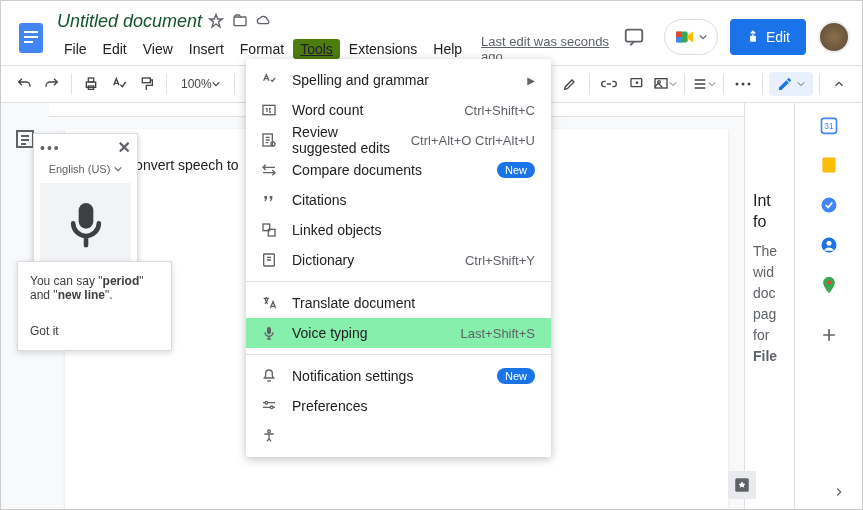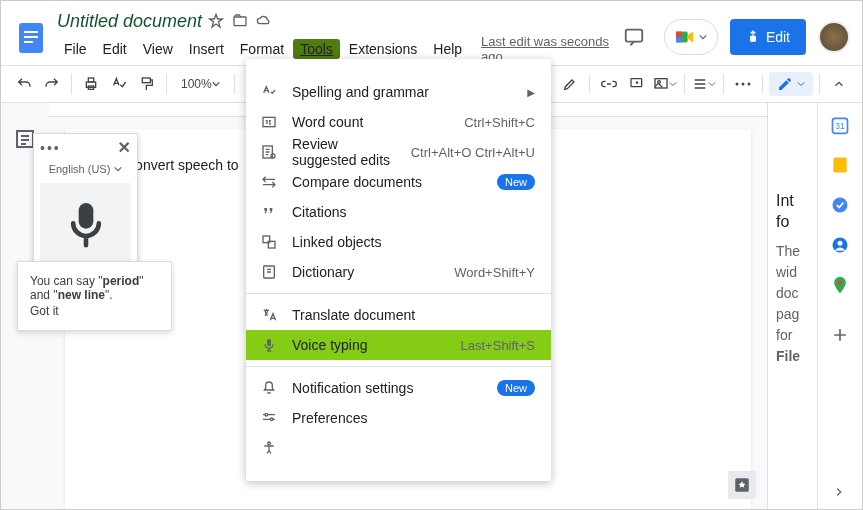--- a/index.html
+++ b/index.html
@@ -36,45 +36,45 @@
 .left-gutter { width: 48px; background: #f8f9fa; padding-top: 24px; text-align: center; }
 .outline-btn { width: 24px; height: 24px; margin: 0 auto; color: #5f6368; }
 .canvas { flex: 1; background: #f8f9fa; position: relative; }
 .ruler { height: 14px; background: #fff; border-bottom: 1px solid #e0e0e0; position: relative; }
 .ruler-tab { position: absolute; top: 1px; color: #1a73e8; font-size: 10px; }
 .page { background: #fff; margin: 12px 16px; min-height: 380px; padding: 28px 60px; box-shadow: 0 1px 3px rgba(0,0,0,0.1); font-size: 14px; color: #202124; }
 .right-pane { width: 50px; background: #fff; border-left: 1px solid #e0e0e0; padding-top: 80px; font-size: 14px; }
 .insight-box { padding: 8px; }
 .insight-title { font-size: 16px; font-weight: 500; color: #202124; margin-bottom: 8px; line-height: 1.3; }
 .insight-body { font-size: 14px; color: #5f6368; line-height: 1.5; }
-.sidebar { width: 45px; background: #fff; border-left: 1px solid #e0e0e0; display: flex; flex-direction: column; align-items: center; padding-top: 12px; gap: 20px; }
+.sidebar { width: 68px; background: #fff; border-left: 1px solid #e0e0e0; display: flex; flex-direction: column; align-items: center; padding-top: 12px; gap: 20px; }
 .sidebar-icon { width: 20px; height: 20px; cursor: pointer; }
 
 
-.dropdown { position: absolute; top: 58px; left: 245px; width: 305px; background: #fff; box-shadow: 0 2px 10px rgba(0,0,0,0.25); border-radius: 2px; z-index: 100; padding: 18px 0; }
+.dropdown { position: absolute; top: 58px; left: 245px; width: 305px; background: #fff; box-shadow: 0 2px 10px rgba(0,0,0,0.25); border-radius: 2px; z-index: 100; padding: 6px 0; }
 .dd-item { display: flex; align-items: center; height: 30px; padding: 0 16px 0 14px; font-size: 14px; color: #202124; cursor: pointer; gap: 14px; }
-.dd-item.highlighted { background: #84cc16; }
+.dd-item.highlighted { background: #86efac; }
 .dd-icon { width: 18px; height: 18px; color: #5f6368; flex-shrink: 0; display: flex; align-items: center; justify-content: center; }
 .dd-label { flex: 1; }
 .dd-shortcut { font-size: 13px; color: #5f6368; }
 .dd-submenu { color: #5f6368; font-size: 10px; }
 .dd-new { background: #1a73e8; color: #fff; font-size: 11px; padding: 2px 8px; border-radius: 10px; font-weight: 500; }
 .dd-sep { height: 1px; background: #e0e0e0; margin: 6px 0; }
 
 
 .voice-widget { position: absolute; top: 132px; left: 32px; width: 105px; background: #fff; border: 1px solid #dadce0; box-shadow: 0 2px 6px rgba(0,0,0,0.2); z-index: 90; }
 .vw-top { display: flex; justify-content: space-between; align-items: center; padding: 4px 6px; }
 .vw-dots { color: #5f6368; font-size: 14px; letter-spacing: 2px; cursor: pointer; }
 .vw-close { color: #5f6368; font-size: 16px; cursor: pointer; font-weight: bold; }
 .vw-lang { text-align: center; font-size: 11px; color: #5f6368; padding: 2px 0; display: flex; align-items: center; justify-content: center; gap: 4px; cursor: pointer; }
 .vw-mic { background: #f1f3f4; margin: 6px; padding: 16px 0; display: flex; justify-content: center; cursor: pointer; }
 
 
 .voice-tip { position: absolute; top: 260px; left: 16px; width: 155px; background: #fff; border: 1px solid #dadce0; box-shadow: 0 2px 6px rgba(0,0,0,0.15); padding: 12px; font-size: 12px; color: #3c4043; z-index: 90; }
-.voice-tip .got-it { margin-top: 2px; cursor: pointer; color: #3c4043; }
+.voice-tip .got-it { margin-top: 22px; cursor: pointer; color: #3c4043; }
 
 
 .explore-btn { position: absolute; bottom: 10px; right: 106px; width: 28px; height: 28px; background: #e8eaed; border-radius: 2px; display: flex; align-items: center; justify-content: center; color: #5f6368; cursor: pointer; }
 .side-chevron { position: absolute; bottom: 10px; right: 16px; color: #5f6368; cursor: pointer;}
 
 svg { display: block; }
 </style>
 </head>
 <body>
 
@@ -381,21 +381,21 @@
     <span class="dd-label">Linked objects</span>
   </div>
   <div class="dd-item">
     <span class="dd-icon">
         <svg width="16" height="16" viewBox="0 0 24 24" fill="none" stroke="#5f6368" stroke-width="2">
           <rect x="4" y="3" width="16" height="18" rx="1"></rect>
           <path d="M9 8h6M9 12h6"></path>
         </svg>
       </span>
     <span class="dd-label">Dictionary</span>
-    <span class="dd-shortcut">Word+Shift+Y</span>
+    <span class="dd-shortcut">Ctrl+Shift+Y</span>
   </div>
   <div class="dd-sep"></div>
   <div class="dd-item">
     <span class="dd-icon">
         <svg width="16" height="16" viewBox="0 0 24 24" fill="none" stroke="#5f6368" stroke-width="2">
           <path d="M4 5h8M8 3v2M6 5c0 4 4 8 4 8M10 5c0 4-4 8-4 8M14 20l4-10 4 10M15 17h6"></path>
         </svg>
       </span>
     <span class="dd-label">Translate document</span>
   </div>

